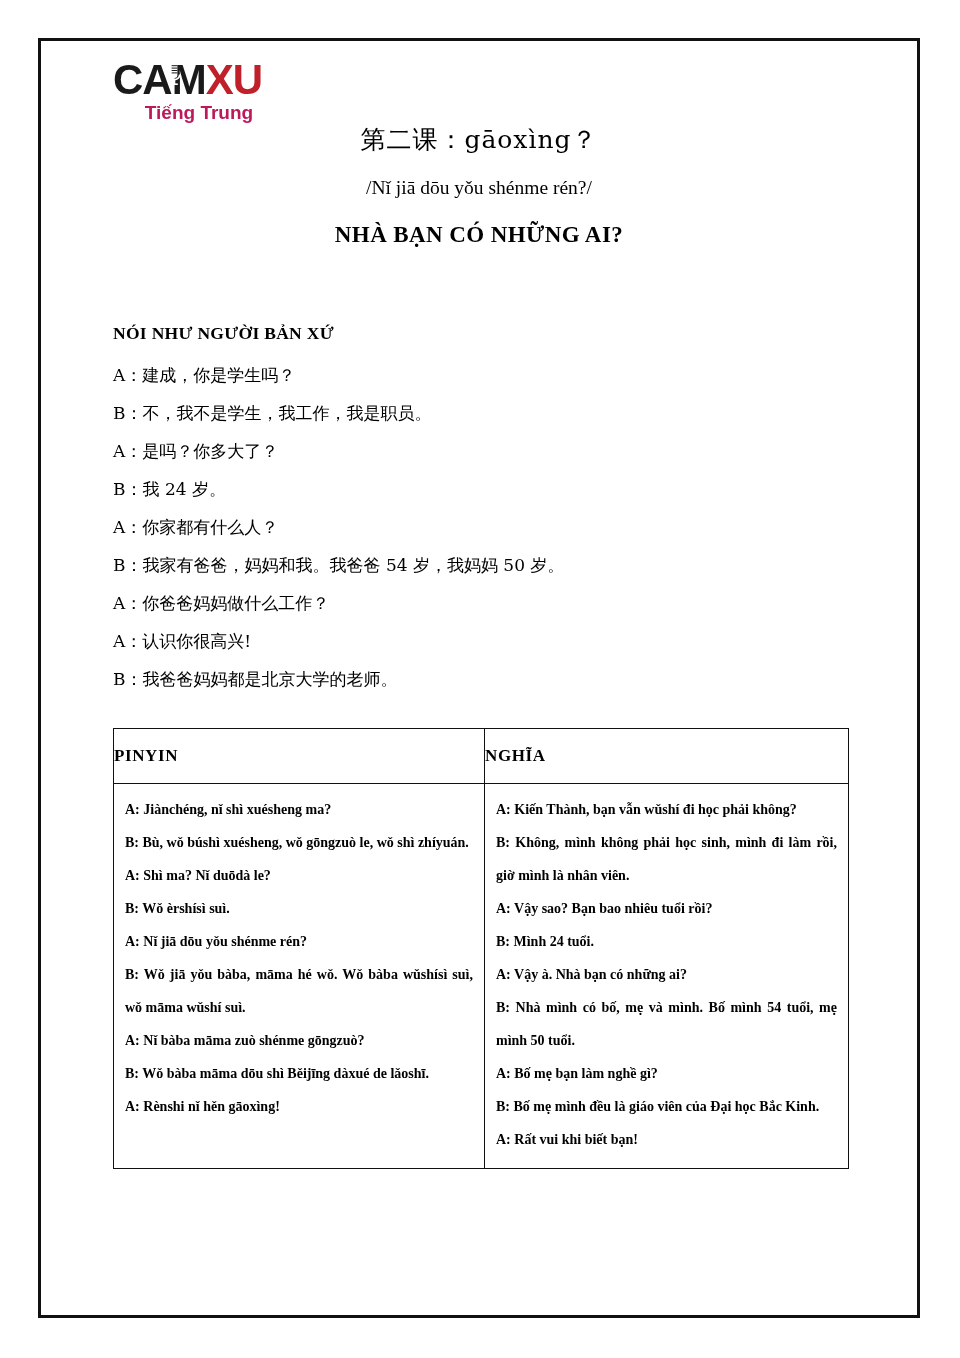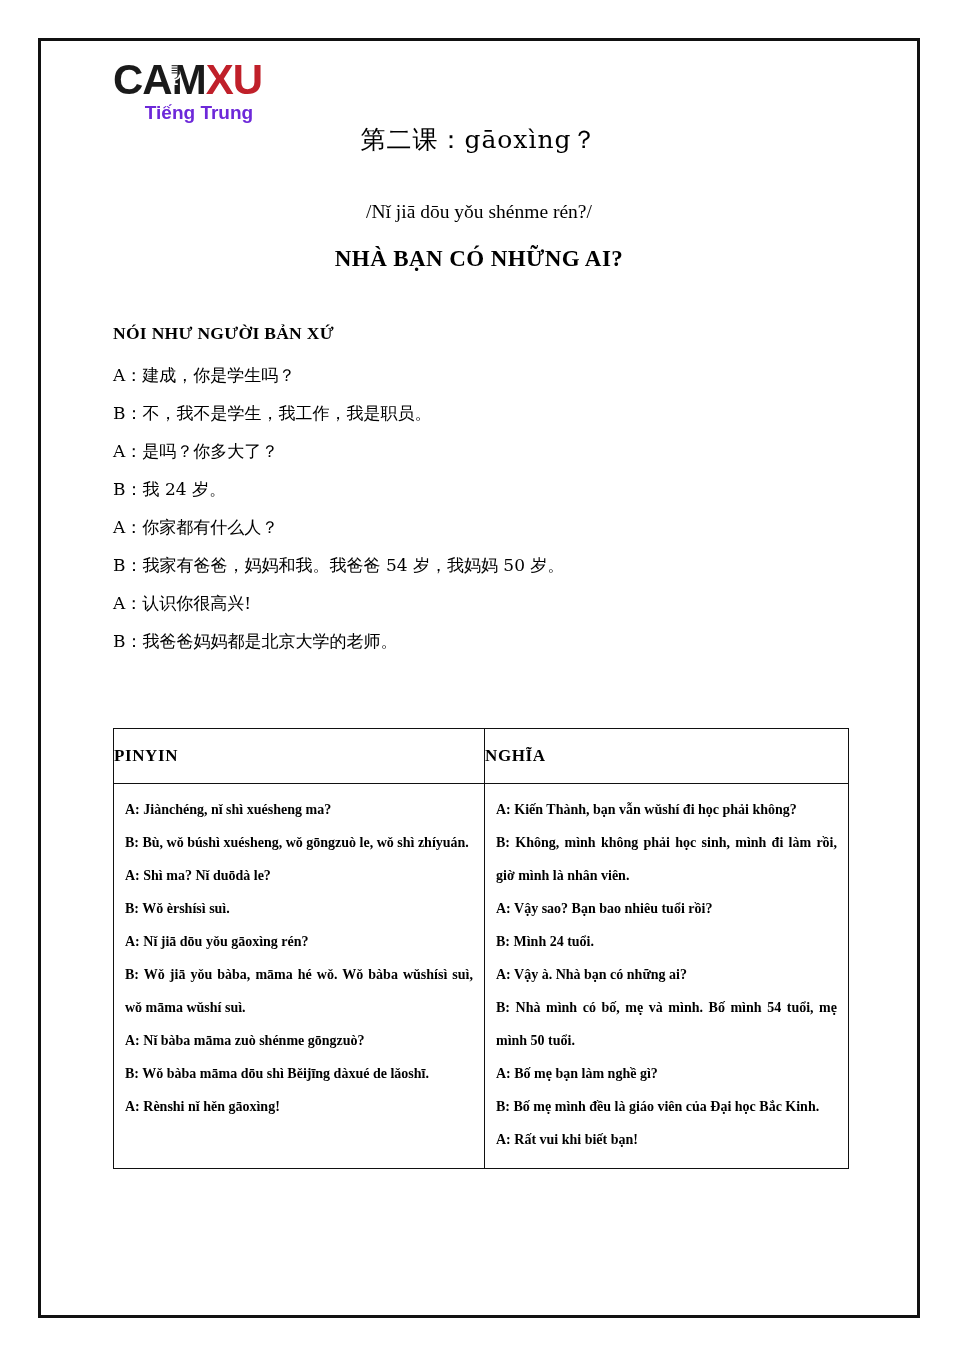--- a/index.html
+++ b/index.html
@@ -58,21 +58,21 @@
     left: 55px;
     top: 2px;
     width: 13px;
     height: 36px;
     pointer-events: none;
   }
   #logo-sub {
     font-family: "Liberation Sans", "DejaVu Sans", sans-serif;
     font-weight: bold;
     font-size: 19px;
-    color: #6d28d9;
+    color: #be185d;
     text-align: center;
     width: 172px;
     margin-top: 1px;
     letter-spacing: 0px;
   }
 
   
   #title-block {
     position: absolute;
     left: 0;
@@ -82,21 +82,21 @@
   }
   #lesson-title-cn {
     font-size: 25px;
     line-height: 34px;
     font-family: "DejaVu Serif", "Liberation Serif", serif;
     letter-spacing: 1px;
   }
   #lesson-title-pinyin {
     font-size: 19.5px;
     line-height: 28px;
-    margin-top: 41px;
+    margin-top: 17px;
     font-style: normal;
   }
   #lesson-title-vi {
     font-size: 23px;
     line-height: 30px;
     margin-top: 18px;
     font-weight: bold;
     letter-spacing: 0.4px;
   }
 
@@ -192,40 +192,41 @@
 
     <div id="section-heading">NÓI NHƯ NGƯỜI BẢN XỨ</div>
 
     <div id="dialogue">
       <div class="dialogue-line">A：建成，你是学生吗？</div>
       <div class="dialogue-line">B：不，我不是学生，我工作，我是职员。</div>
       <div class="dialogue-line">A：是吗？你多大了？</div>
       <div class="dialogue-line">B：我 24 岁。</div>
       <div class="dialogue-line">A：你家都有什么人？</div>
       <div class="dialogue-line">B：我家有爸爸，妈妈和我。我爸爸 54 岁，我妈妈 50 岁。</div>
+      <div class="dialogue-line">A：你爸爸妈妈做什么工作？</div>
       <div class="dialogue-line">A：认识你很高兴!</div>
       <div class="dialogue-line">B：我爸爸妈妈都是北京大学的老师。</div>
     </div>
 
     <table id="pinyin-table">
       <thead>
         <tr>
           <th class="col-left">PINYIN</th>
           <th class="col-right">NGHĨA</th>
         </tr>
       </thead>
       <tbody>
         <tr>
           <td class="col-left">
             <div class="cell-body">
               <p class="tbl-line">A: Jiànchéng, nǐ shì xuésheng ma?</p>
               <p class="tbl-line">B: Bù, wǒ búshì xuésheng, wǒ gōngzuò le, wǒ shì zhíyuán.</p>
               <p class="tbl-line">A: Shì ma? Nǐ duōdà le?</p>
               <p class="tbl-line">B: Wǒ èrshísì suì.</p>
-              <p class="tbl-line">A: Nǐ jiā dōu yǒu gāoxìng rén?</p>
+              <p class="tbl-line">A: Nǐ jiā dōu yǒu shénme rén?</p>
               <p class="tbl-line">B: Wǒ jiā yǒu bàba, māma hé wǒ. Wǒ bàba wǔshísì suì, wǒ māma wǔshí suì.</p>
               <p class="tbl-line">A: Nǐ bàba māma zuò shénme gōngzuò?</p>
               <p class="tbl-line">B: Wǒ bàba māma dōu shì Běijīng dàxué de lǎoshī.</p>
               <p class="tbl-line">A: Rènshi nǐ hěn gāoxìng!</p>
             </div>
           </td>
           <td class="col-right">
             <div class="cell-body">
               <p class="tbl-line">A: Kiến Thành, bạn vẫn wǔshí đi học phải không?</p>
               <p class="tbl-line">B: Không, mình không phải học sinh, mình đi làm rồi, giờ mình là nhân viên.</p>

